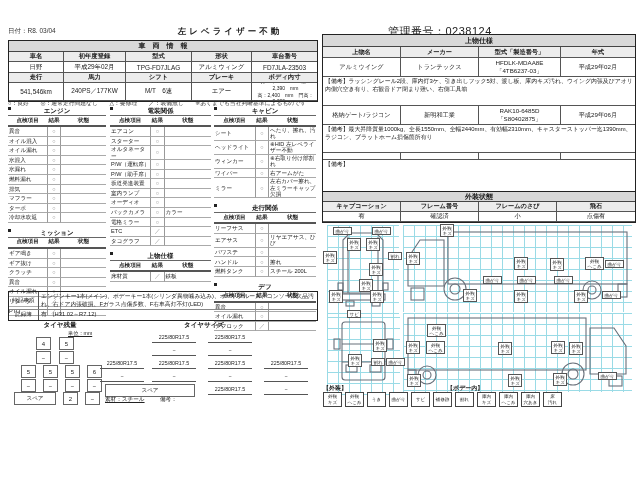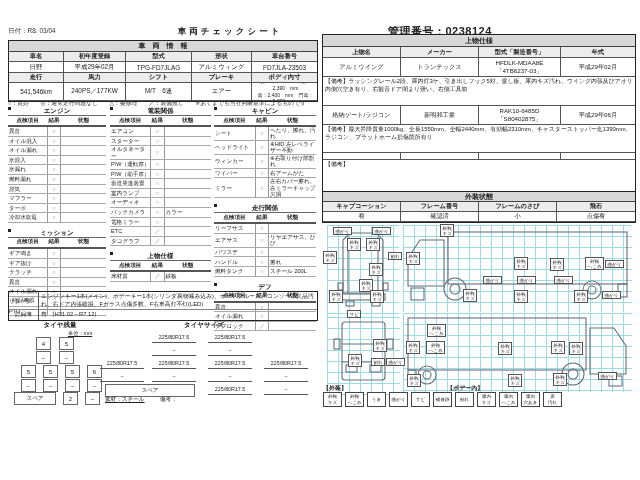--- a/index.html
+++ b/index.html
@@ -2,21 +2,21 @@
 <html><head>
 <meta charset="utf-8">
 <style>
   html,body{margin:0;padding:0;background:#fff;}
   .page{position:relative;width:640px;height:480px;background:#fff;overflow:hidden;
         font-family:"Liberation Sans","DejaVu Sans",sans-serif;color:#222;}
   .abs{position:absolute;}
   
   .hdr-date{left:8px;top:27px;font-size:6.5px;color:#333;}
   .hdr-title{left:230px;top:26px;transform:translateX(-50%);font-size:8.5px;font-weight:bold;letter-spacing:3px;}
-  .hdr-ctrl{left:388px;top:24px;font-size:11px;font-weight:bold;letter-spacing:.5px;}
+  .hdr-ctrl{left:388px;top:24px;font-size:11px;font-weight:normal;letter-spacing:.5px;}
   
   .vtab{border:1.5px solid #222;background:#fff;}
   .ttl-row{background:#d8d8d8;font-weight:bold;text-align:center;font-size:7px;border-bottom:1px solid #444;
            display:flex;align-items:center;justify-content:center;}
   .vrow{display:grid;grid-template-columns:55px 62px 66px 60px 1fr;}
   .vrow>div{border-right:1px solid #555;border-bottom:1px solid #555;display:flex;align-items:center;justify-content:center;
             text-align:center;overflow:hidden;}
   .vrow>div:last-child{border-right:none;}
   .vh{background:#ececec;font-weight:bold;font-size:6.3px;height:9px;}
   .vc{font-size:6.4px;height:10px;}
@@ -78,21 +78,21 @@
   .dleg-row{position:absolute;left:323px;top:392px;display:flex;gap:3px;}
   .lchip{width:17px;height:13px;border:1px solid #444;display:flex;align-items:center;justify-content:center;
          font-size:4.6px;line-height:1.1;text-align:center;white-space:pre-line;background:#fff;}
 </style>
 </head>
 <body>
 
 <div class="page">
 
   <div class="abs hdr-date">日付：R8. 03/04</div>
-  <div class="abs hdr-title">車両チェックシート</div>
+  <div class="abs hdr-title">左レベライザー不動</div>
   <div class="abs hdr-ctrl">管理番号：0238124</div>
 
   <div class="abs vtab" style="left:8px;top:40px;width:308px;">
     <div class="ttl-row" style="height:10px;">車　両　情　報</div>
     <div class="vrow">
         <div class="vh">車名</div>
         <div class="vh">初年度登録</div>
         <div class="vh">型式</div>
         <div class="vh">形状</div>
         <div class="vh">車台番号</div>

